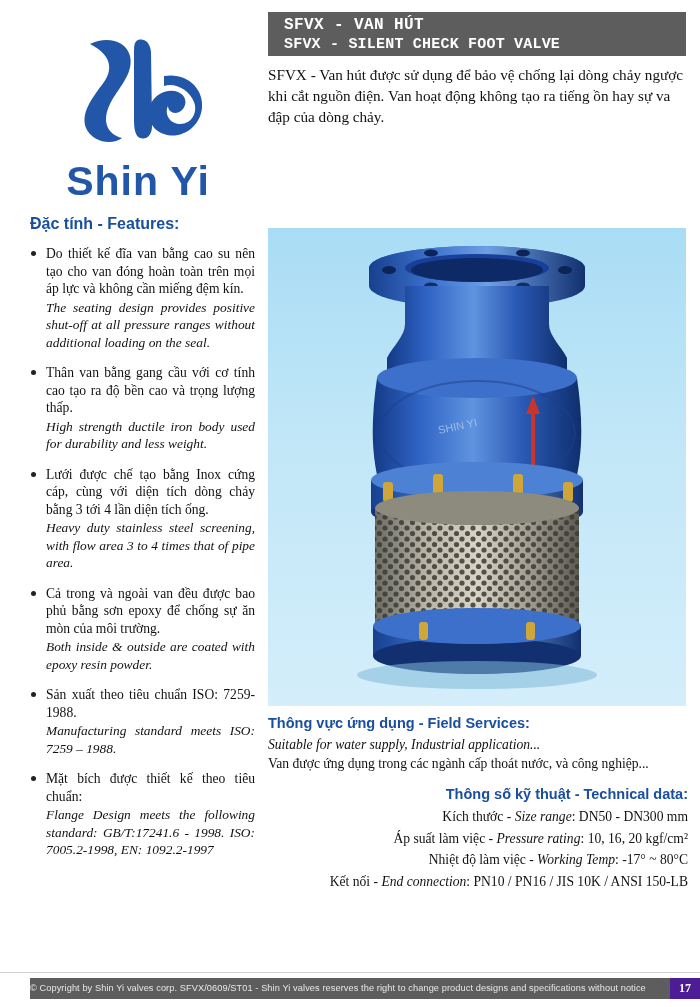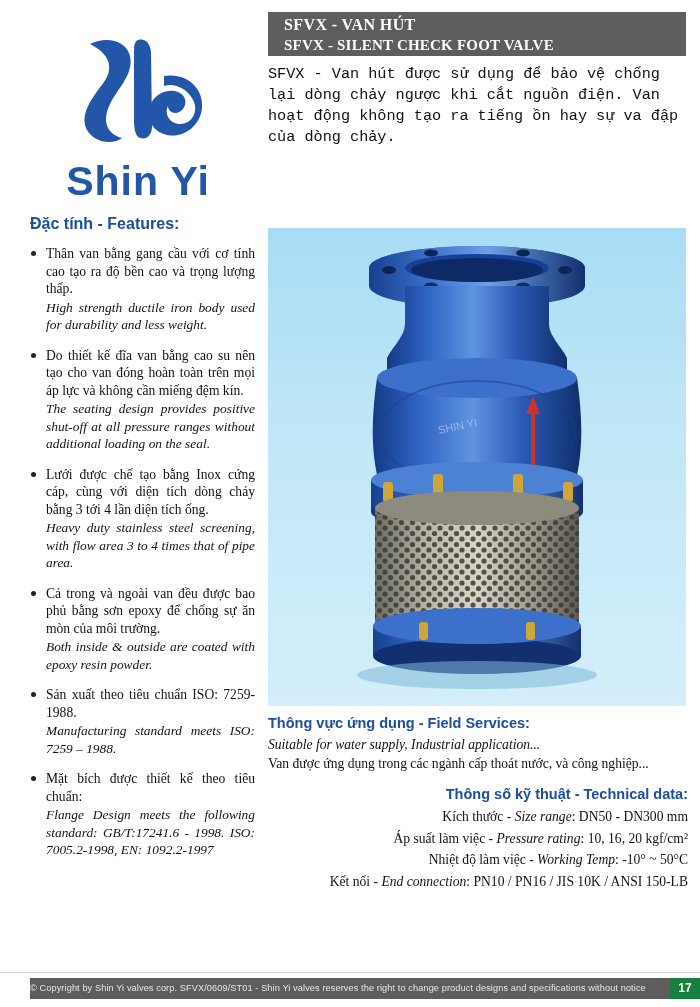--- a/index.html
+++ b/index.html
@@ -23,21 +23,21 @@
   
   .title-bar {
     position: absolute;
     left: 268px;
     top: 12px;
     width: 418px;
     height: 44px;
     background: #5d5d5d;
     color: #ffffff;
     padding: 3px 0 12px 16px;
-    font-family: Liberation Serif, serif;
+    font-family: Liberation Mono, monospace;
   }
   .title-bar .t1 {
     font-size: 16px;
     font-weight: bold;
     letter-spacing: .4px;
     line-height: 20px;
   }
   .title-bar .t2 {
     font-size: 15px;
     font-weight: bold;
@@ -68,21 +68,21 @@
   }
 
   
   .intro {
     position: absolute;
     left: 268px;
     top: 64px;
     width: 418px;
     color: #111;
   }
-  .intro p { margin: 0 0 8px 0; font-size: 15.2px; line-height: 21px; font-family: Liberation Mono, monospace; }
+  .intro p { margin: 0 0 8px 0; font-size: 15.2px; line-height: 21px; }
   .intro p.italic { font-style: italic; font-weight: bold; font-size: 14.6px; line-height: 20px; }
 
   
   .features {
     position: absolute;
     left: 30px;
     top: 215px;
     width: 225px;
   }
   .features h2 {
@@ -167,23 +167,23 @@
     font-size: 9.2px;
     line-height: 21px;
     letter-spacing: .1px;
   }
   .page-num {
     position: absolute;
     left: 670px;
     top: 978px;
     width: 30px;
     height: 21px;
-    background: #15803d;
+    background: #4c1d95;
     color: #fff;
-    font-family: Liberation Sans, sans-serif;
+    font-family: Liberation Serif, serif;
     font-size: 12px;
     font-weight: bold;
     line-height: 21px;
     text-align: center;
   }
   .footer-rule {
     position: absolute;
     left: 0; top: 972px;
     width: 700px; height: 1px;
     background: #cfcfcf;
@@ -212,28 +212,28 @@
 
   <div class="intro">
     <p>SFVX - Van hút được sử dụng để bảo vệ chống lại dòng chảy ngược khi cắt nguồn điện. Van hoạt động không tạo ra tiếng ồn hay sự va đập của dòng chảy.</p>
   </div>
 
   <div class="features">
     <h2>Đặc tính - Features:</h2>
 
     <div class="feat">
       <span class="bullet"></span>
+      <div class="vi">Do thiết kế đĩa van bằng cao su nên tạo cho van đóng hoàn toàn trên mọi áp lực và không cần miếng đệm kín.</div>
+      <div class="en">The seating design provides positive shut-off at all pressure ranges without additional loading on the seal.</div>
+    </div>
+
+    <div class="feat">
+      <span class="bullet"></span>
       <div class="vi">Thân van bằng gang cầu với cơ tính cao tạo ra độ bền cao và trọng lượng thấp.</div>
       <div class="en">High strength ductile iron body used for durability and less weight.</div>
-    </div>
-
-    <div class="feat">
-      <span class="bullet"></span>
-      <div class="vi">Do thiết kế đĩa van bằng cao su nên tạo cho van đóng hoàn toàn trên mọi áp lực và không cần miếng đệm kín.</div>
-      <div class="en">The seating design provides positive shut-off at all pressure ranges without additional loading on the seal.</div>
     </div>
 
     <div class="feat">
       <span class="bullet"></span>
       <div class="vi">Lưới được chế tạo bằng Inox cứng cáp, cùng với diện tích dòng chảy bằng 3 tới 4 lần diện tích ống.</div>
       <div class="en">Heavy duty stainless steel screening, with flow area 3 to 4 times that of pipe area.</div>
     </div>
 
     <div class="feat">
       <span class="bullet"></span>
@@ -346,21 +346,21 @@
   <div class="sec" id="tech-data">
     <h3>Thông số kỹ thuật  - Technical data:</h3>
 
     <div class="line">
       <span class="lbl">Kích thước - </span><i>Size range</i><span>: DN50 - DN300 mm</span>
     </div>
     <div class="line">
       <span class="lbl">Áp suất làm việc - </span><i>Pressure rating</i><span>: 10, 16, 20 kgf/cm²</span>
     </div>
     <div class="line">
-      <span class="lbl">Nhiệt độ làm việc - </span><i>Working Temp</i><span>: -10° ~ 50°C</span>
+      <span class="lbl">Nhiệt độ làm việc - </span><i>Working Temp</i><span>: -17° ~ 80°C</span>
     </div>
     <div class="line">
       <span class="lbl">Kết nối - </span><i>End connection</i><span>: PN10 / PN16 / JIS 10K / ANSI 150-LB</span>
     </div>
   </div>
 
   <div class="footer-rule"></div>
   <div class="footer">© Copyright by Shin Yi valves corp.  SFVX/0609/ST01  -  Shin Yi valves reserves the right to change product designs and specifications without notice</div>
   <div class="page-num">17</div>
 

